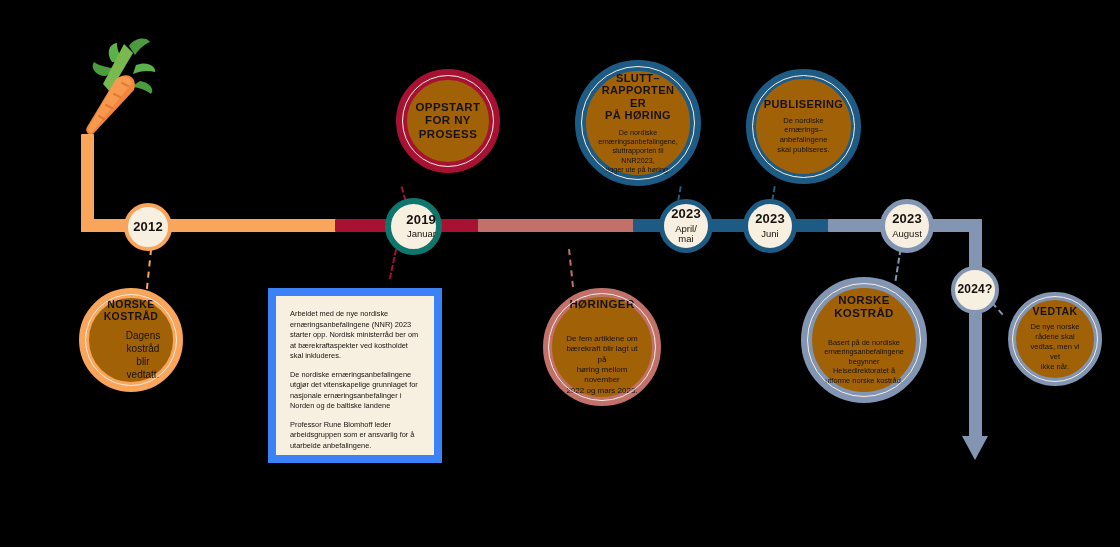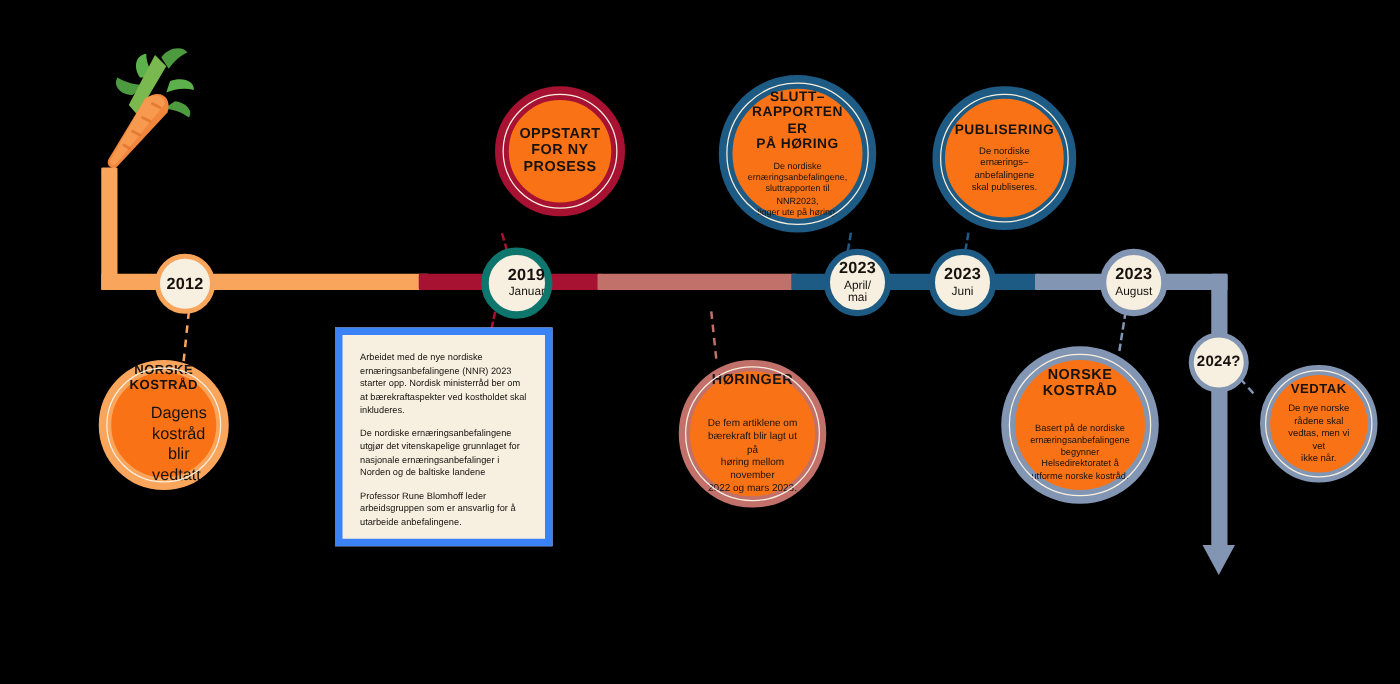--- a/index.html
+++ b/index.html
@@ -14,21 +14,21 @@
   .vbar{position:absolute;width:13px;border-radius:1px;}
 
   
   .node{position:absolute;border-radius:50%;background:#F7EFDF;
         display:flex;flex-direction:column;align-items:center;justify-content:center;
         box-sizing:border-box;color:#17120f;text-align:center;line-height:1.12;}
   .node .yr{font-size:13px;font-weight:700;letter-spacing:.2px;}
   .node .mo{font-size:9.5px;font-weight:400;margin-top:2px;}
 
   
-  .bubble{position:absolute;border-radius:50%;background:#f97316;box-sizing:border-box;
+  .bubble{position:absolute;border-radius:50%;background:#a16207;box-sizing:border-box;
           display:flex;flex-direction:column;align-items:center;justify-content:center;
           text-align:center;color:#17120f;padding:0 10px;}
   .bubble .bt{font-weight:700;letter-spacing:.4px;line-height:1.14;}
   .bubble .bb{font-weight:400;line-height:1.3;}
 
   
   .ring-inner{position:absolute;border-radius:50%;pointer-events:none;}
 
   
   #notebox{position:absolute;background:#F7EFDF;box-sizing:border-box;
@@ -149,21 +149,21 @@
   </div>
 
   <div class="node" style="left:951px;top:266px;width:48px;height:48px;border:4px solid #8296B4;">
     <div class="yr" style="font-size:12px;">2024?</div>
   </div>
 
   <div class="bubble" style="left:79px;top:288px;width:104px;height:104px;border:10px solid #F9A55C;">
     <div class="ring-inner" style="left:-4px;top:-4px;right:-4px;bottom:-4px;border:1.3px solid #F7EFDF;"></div>
     <div class="bt" style="font-size: 10.5px; white-space: pre-line;">NORSKE
 KOSTRÅD</div>
-    <div class="bb" style="font-size: 13px; margin-top: 7px; white-space: pre-line; margin-left: 24px;">Dagens kostråd
+    <div class="bb" style="font-size: 10px; margin-top: 7px; white-space: pre-line; margin-left: 24px;">Dagens kostråd
 blir vedtatt.</div>
   </div>
 
   <div class="bubble" style="left:543px;top:288px;width:118px;height:118px;border:9px solid #C1706A;">
     <div class="ring-inner" style="left:-4px;top:-4px;right:-4px;bottom:-4px;border:1.3px solid #F7EFDF;"></div>
     <div class="bt" style="font-size:11.5px;">HØRINGER</div>
     <div class="bb" style="font-size: 8px; margin-top: 23px; white-space: pre-line;">De fem artiklene om
 bærekraft blir lagt ut på
 høring mellom november
 2022 og mars 2023.</div>
@@ -181,19 +181,19 @@
 
   <div class="bubble" style="left:1008px;top:292px;width:94px;height:94px;border:8px solid #8296B4;">
     <div class="ring-inner" style="left:-4px;top:-4px;right:-4px;bottom:-4px;border:1.3px solid #F7EFDF;"></div>
     <div class="bt" style="font-size:10.5px;">VEDTAK</div>
     <div class="bb" style="font-size: 7.6px; margin-top: 4px; white-space: pre-line;">De nye norske
 rådene skal
 vedtas, men vi vet
 ikke når.</div>
   </div>
 
-  <div id="notebox" style="left:268px;top:262px;width:174px;height:175px;border:6px solid #3b82f6;padding:13px 14px;">
+  <div id="notebox" style="left:268px;top:288px;width:174px;height:175px;border:8px solid #3b82f6;padding:13px 14px;">
     <p>Arbeidet med de nye nordiske ernæringsanbefalingene (NNR) 2023 starter opp. Nordisk ministerråd ber om at bærekraftaspekter ved kostholdet skal inkluderes.</p>
     <p>De nordiske ernæringsanbefalingene utgjør det vitenskapelige grunnlaget for nasjonale ernæringsanbefalinger i Norden og de baltiske landene</p>
     <p>Professor Rune Blomhoff leder arbeidsgruppen som er ansvarlig for å utarbeide anbefalingene.</p>
   </div>
 
 </div>
 
 </body></html>

